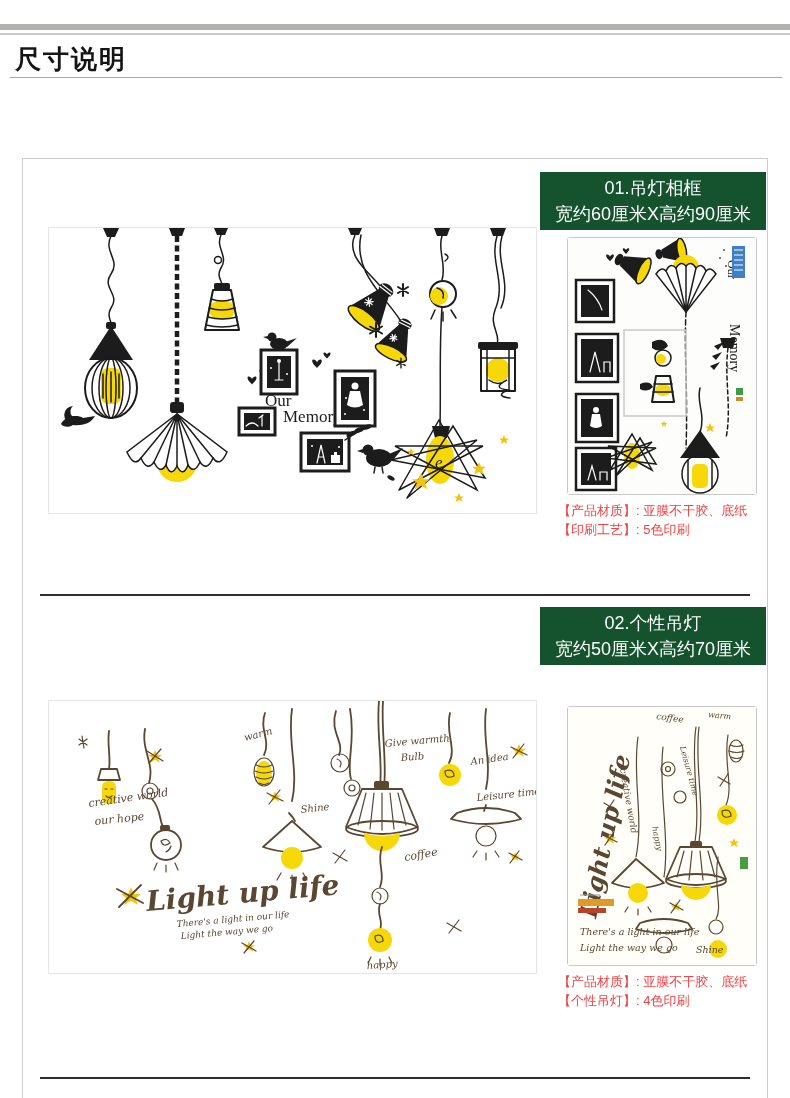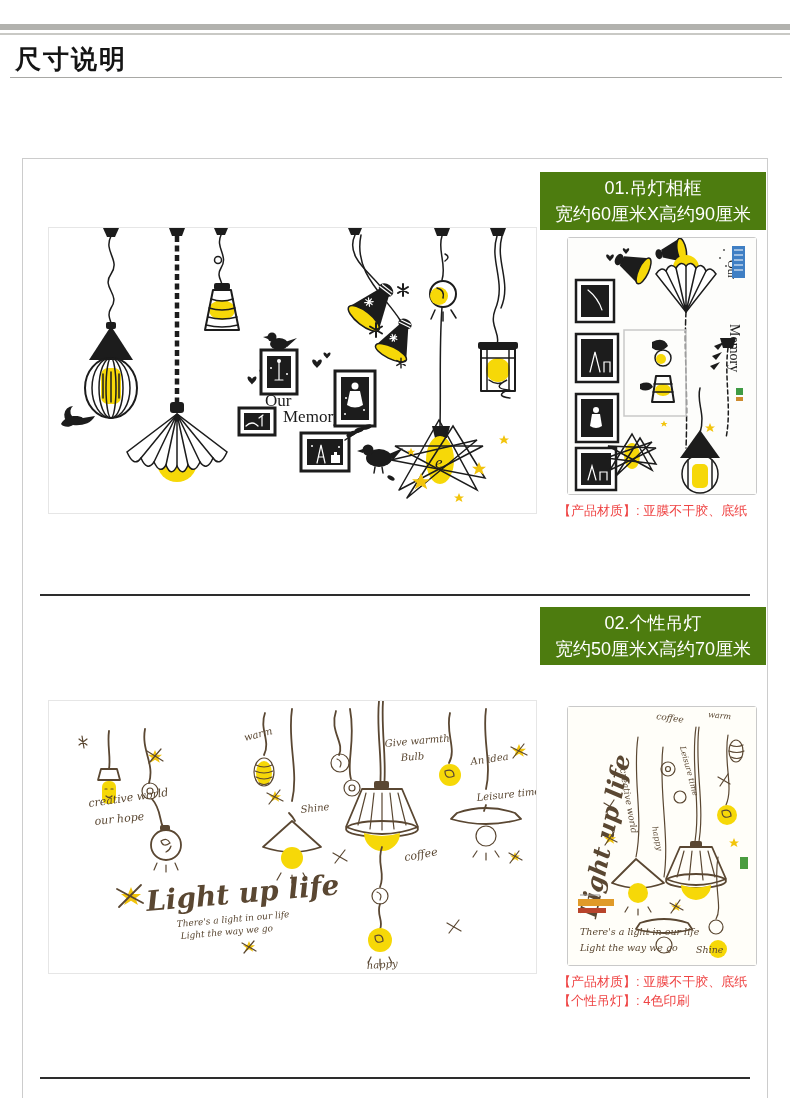--- a/index.html
+++ b/index.html
@@ -7,21 +7,21 @@
         font-family:"Liberation Sans","DejaVu Sans",sans-serif;}
   .topbar1{position:absolute;left:0;top:24px;width:790px;height:6px;background:#b2b2ae;}
   .topbar2{position:absolute;left:0;top:33px;width:790px;height:2px;background:#c9c9c5;}
   .title{position:absolute;left:15px;top:42px;font-size:26px;font-weight:bold;color:#151515;letter-spacing:2px;}
   .title-rule{position:absolute;left:10px;top:77px;width:772px;height:1px;background:#a8a8a5;}
   .subtitle{position:absolute;left:13px;top:94px;font-size:17px;color:#8c8c8c;line-height:23px;}
   .main-box{position:absolute;left:22px;top:158px;width:744px;height:960px;border:1px solid #cccccc;border-bottom:none;background:#fff;}
   .art-box{position:absolute;background:#fff;border:1px solid #e6e6e6;}
   .art1{left:48px;top:227px;width:487px;height:285px;}
   .art2{left:48px;top:700px;width:487px;height:272px;}
-  .label-badge{position:absolute;left:540px;width:226px;background:#4d7c0f;color:#fff;text-align:center;
+  .label-badge{position:absolute;left:540px;width:226px;background:#14532d;color:#fff;text-align:center;
                font-size:18px;line-height:26px;padding:3px 0;}
   .badge1{top:172px;}
   .badge2{top:607px;}
   .sheet-box{position:absolute;left:567px;width:188px;background:#fff;border:1px solid #c9c9c9;border-radius:3px;}
   .sheet1{top:237px;height:256px;}
   .sheet2{top:706px;height:258px;}
   .info{position:absolute;left:558px;font-size:13px;color:#ef4444;line-height:19px;}
   .info1{top:501px;}
   .info2{top:972px;}
   .caption{position:absolute;left:48px;width:487px;text-align:center;font-size:19px;color:#4a4a4a;}
@@ -347,20 +347,21 @@
           <circle cx="152" cy="20" r="1" fill="#555"></circle>
           <circle cx="158" cy="28" r="1" fill="#555"></circle>
         <rect x="168" y="150" width="7" height="7" fill="#3f9b44"></rect>
         <rect x="168" y="159" width="7" height="4" fill="#cc8a2e"></rect>
       </g>
     </svg>
   </div>
 
   <div class="info info1">
     <div>【产品材质】: 亚膜不干胶、底纸</div>
+    <div>【印刷工艺】: 5色印刷</div>
   </div>
 
 
   <div class="divider div1"></div>
 
   <div class="label-badge badge2">
     <div>02.个性吊灯</div>
     <div>宽约50厘米X高约70厘米</div>
   </div>
 

